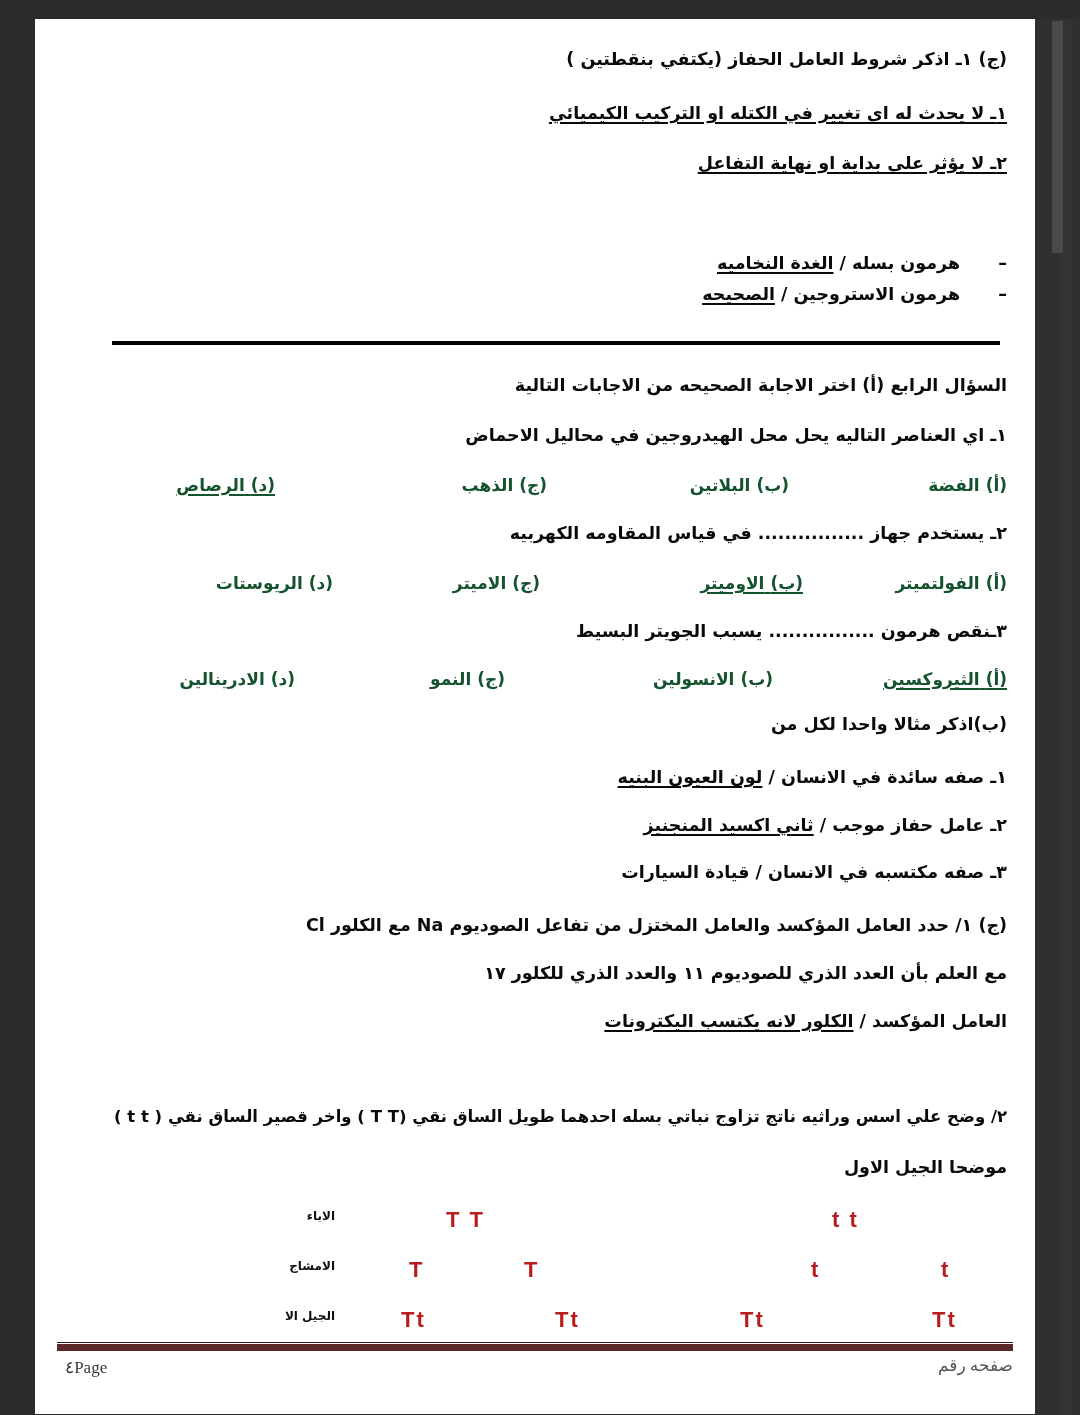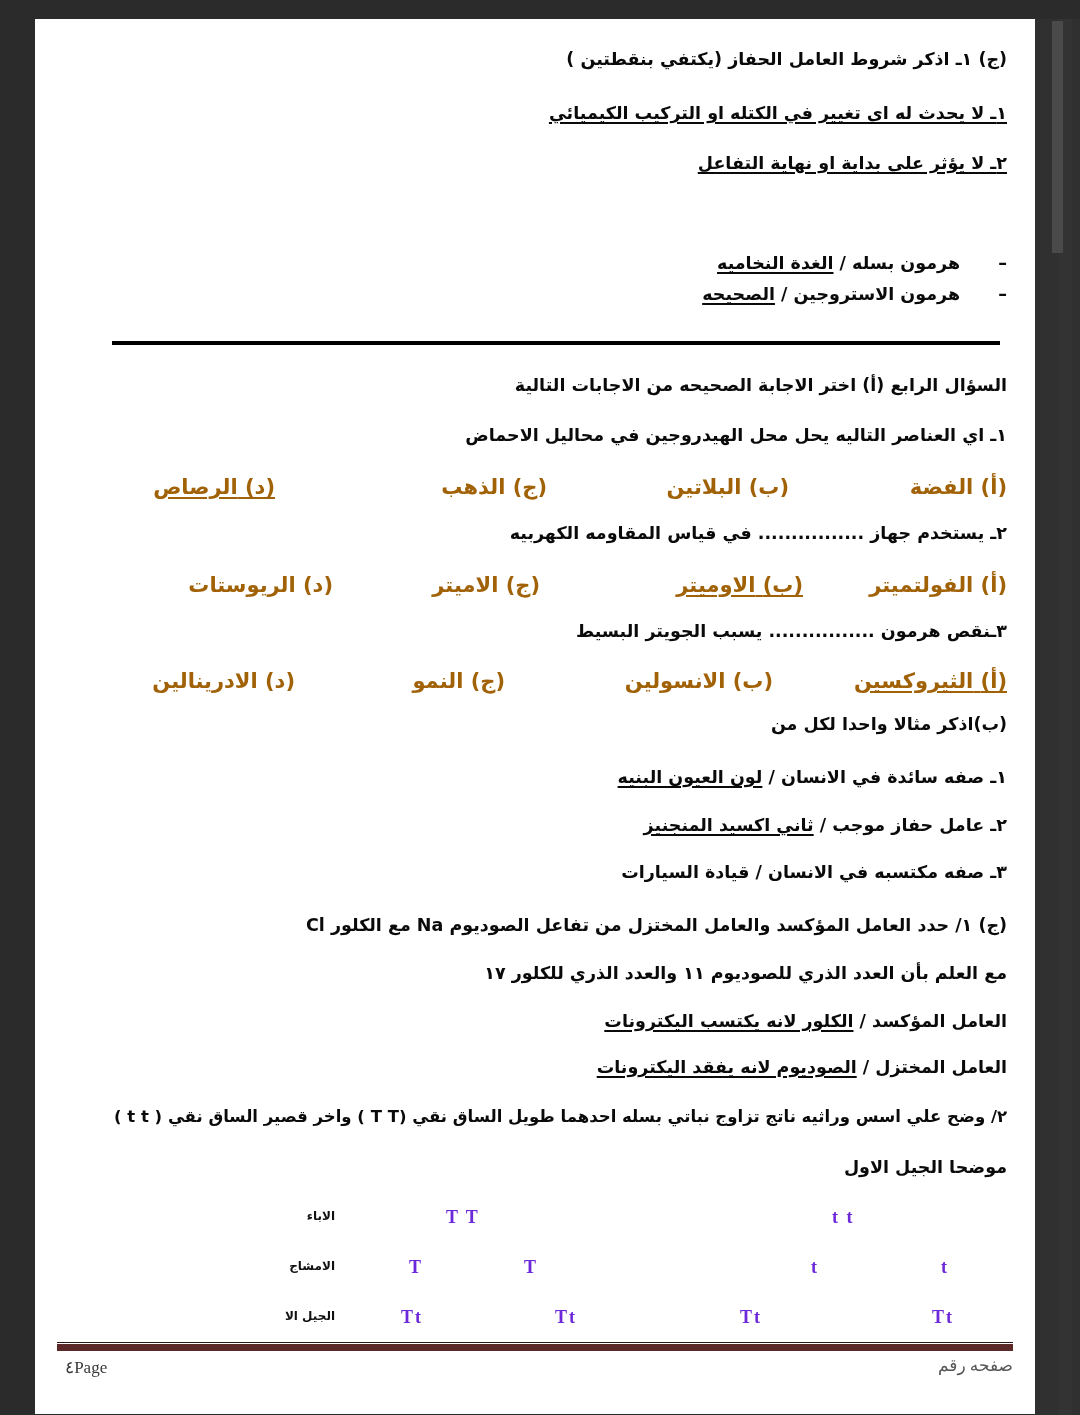--- a/index.html
+++ b/index.html
@@ -89,42 +89,42 @@
     width: 888px;
     height: 4px;
     background: #000000;
   }
 
   
   .opt {
     position: absolute;
     font-family: "DejaVu Sans", "Liberation Sans", sans-serif;
     font-weight: bold;
-    font-size: 21px;
-    color: #a16207;
+    font-size: 17px;
+    color: #14532d;
     white-space: nowrap;
     direction: rtl;
   }
 
   
   .gen-label {
     position: absolute;
     font-family: "DejaVu Sans", "Liberation Sans", sans-serif;
     font-weight: bold;
     font-size: 12px;
     color: #111;
     direction: rtl;
     white-space: nowrap;
   }
   .gen-allele {
     position: absolute;
-    font-family: Liberation Serif, serif;
+    font-family: Liberation Sans, sans-serif;
     font-weight: bold;
-    font-size: 18px;
-    color: #6d28d9;
+    font-size: 22px;
+    color: #b91c1c;
     letter-spacing: 2px;
     white-space: nowrap;
     direction: ltr;
   }
 
   
   #footer-rule {
     position: absolute;
     left: 22px;
     top: 1325px;
@@ -259,23 +259,20 @@
       </div>
 
       <div class="ln" style="top:896px; right:28px;">(ج) ١/ حدد العامل المؤكسد والعامل المختزل من تفاعل الصوديوم  Na مع الكلور Cl</div>
 
       <div class="ln" style="top:944px; right:28px;">مع العلم بأن العدد الذري للصوديوم ١١ والعدد الذري للكلور ١٧</div>
 
       <div class="ln" style="top:992px; right:28px;">
         <span>العامل المؤكسد / </span><span class="ans">الكلور لانه يكتسب اليكترونات</span>
       </div>
 
-      <div class="ln" style="top:1038px; right:28px;">
-        <span>العامل المختزل / </span><span class="ans">الصوديوم لانه يفقد اليكترونات</span>
-      </div>
 
       <div class="ln" style="top:1088px; right:28px; font-size:16.5px;">٢/ وضح علي اسس وراثيه ناتج تزاوج نباتي بسله احدهما طويل الساق نقي (T T ) واخر قصير الساق نقي ( t t )</div>
 
       <div class="ln" style="top:1138px; right:28px;">موضحا الجيل الاول</div>
 
       <div class="gen-label" style="top:1190px; right:700px;">الاباء</div>
       <div class="gen-allele" style="top:1188px; left:411px;">T T</div>
       <div class="gen-allele" style="top:1188px; left:797px;">t t</div>
 
       <div class="gen-label" style="top:1240px; right:700px;">الامشاج</div>

